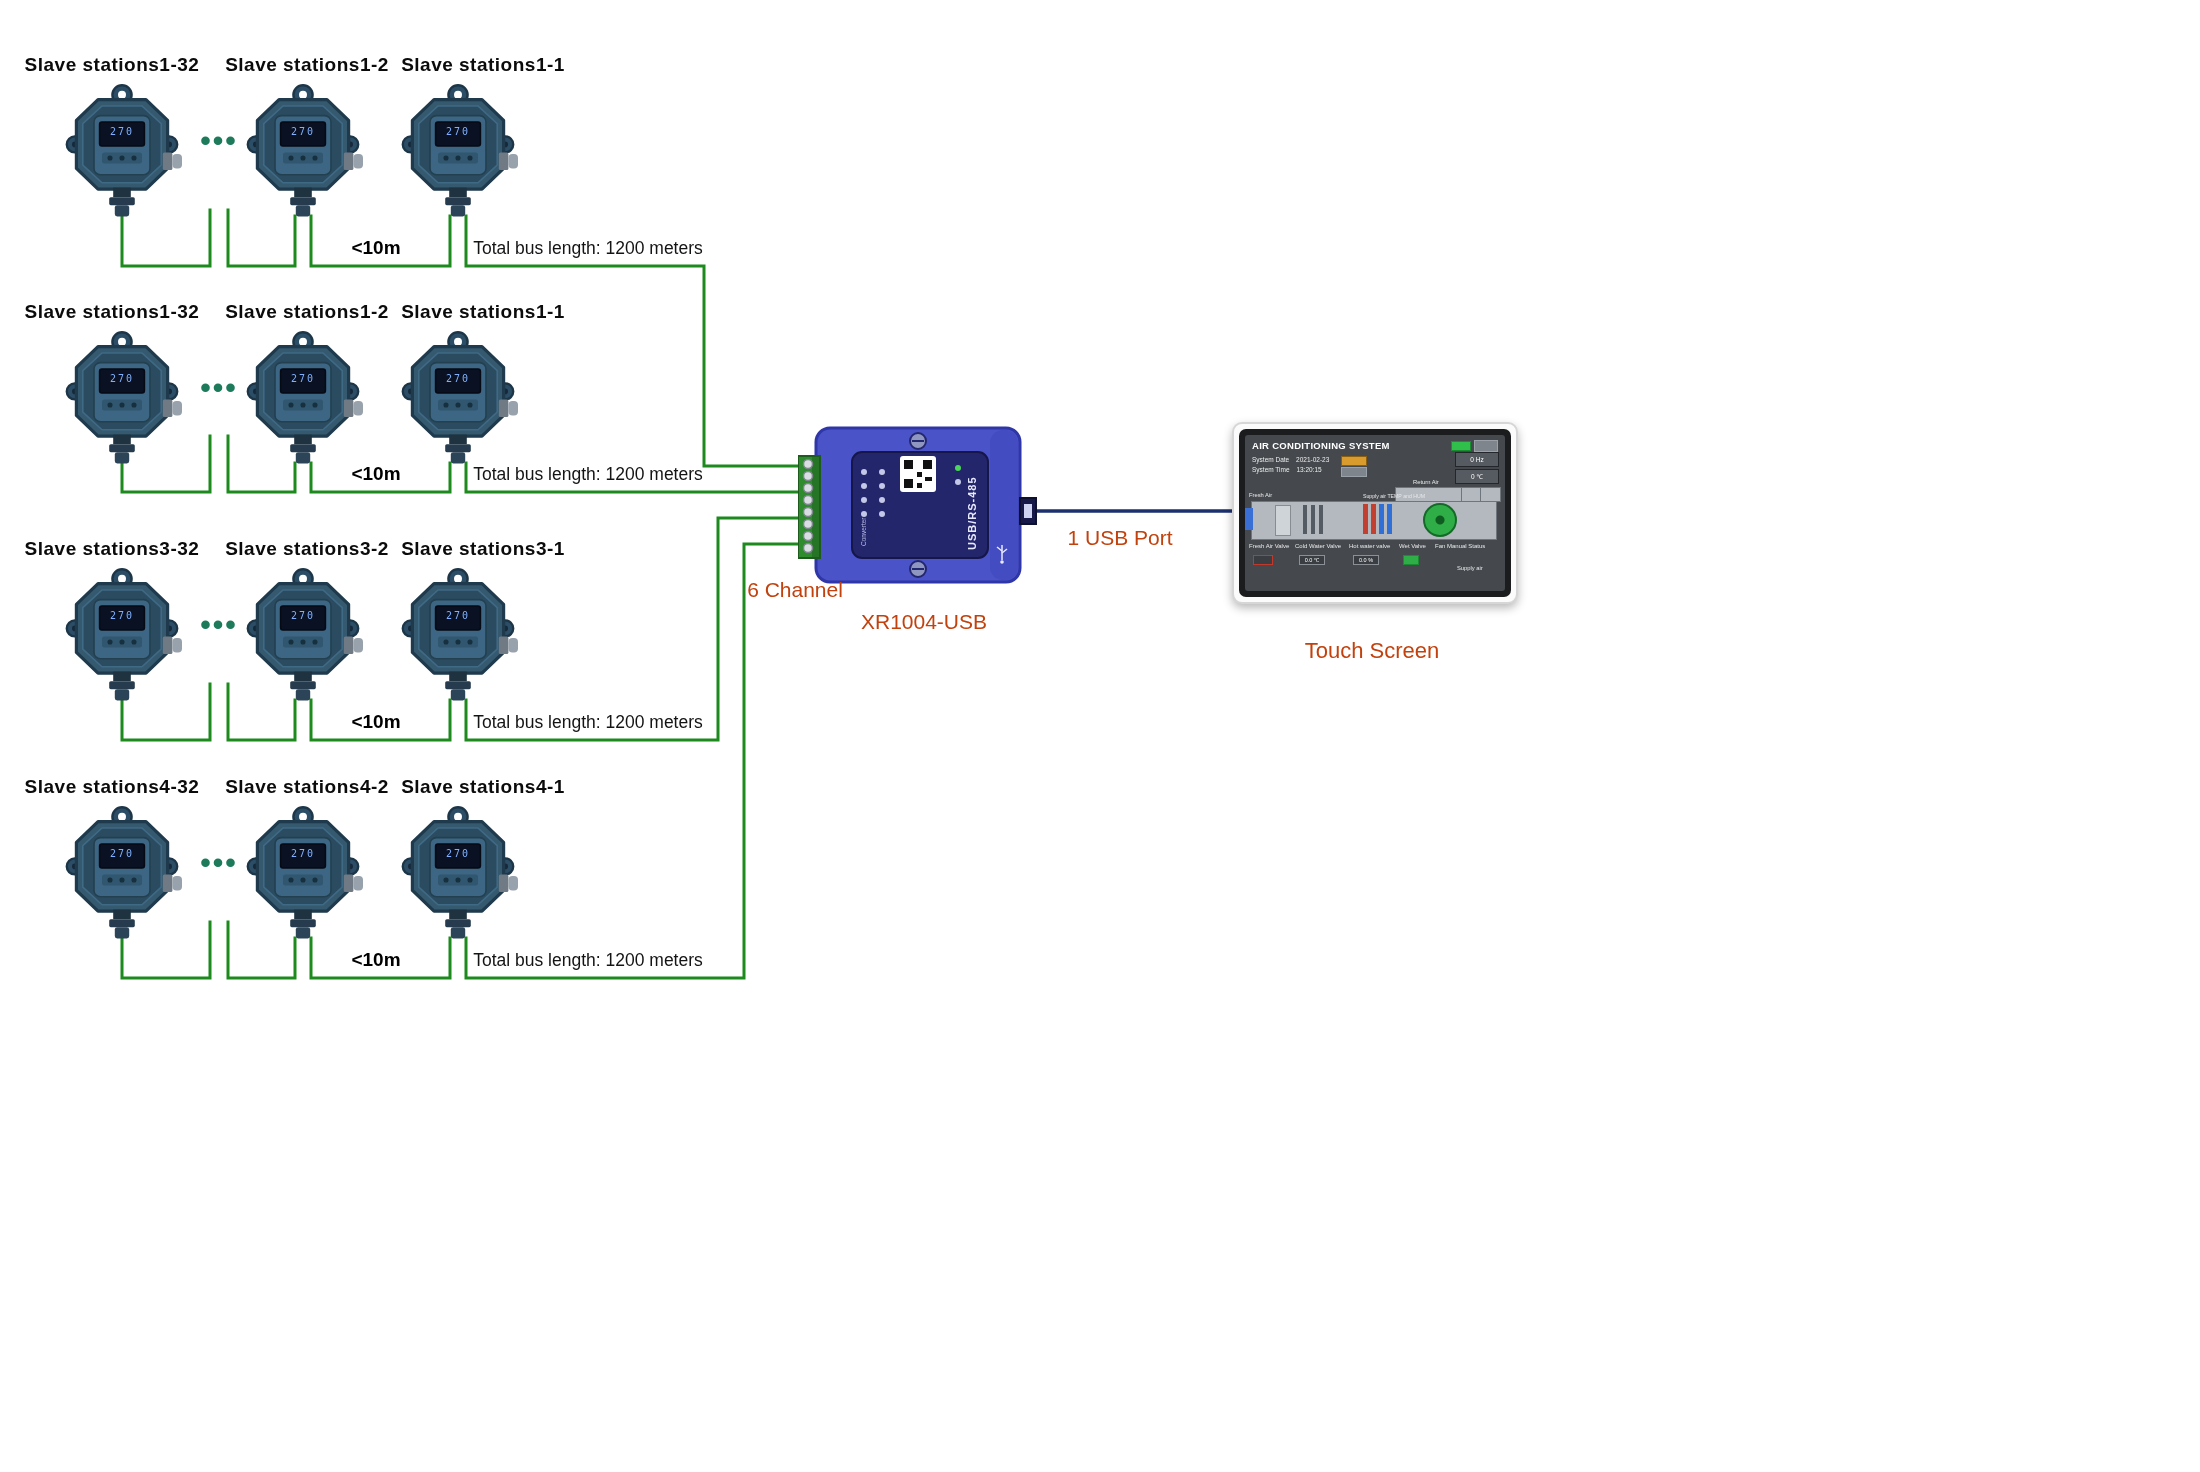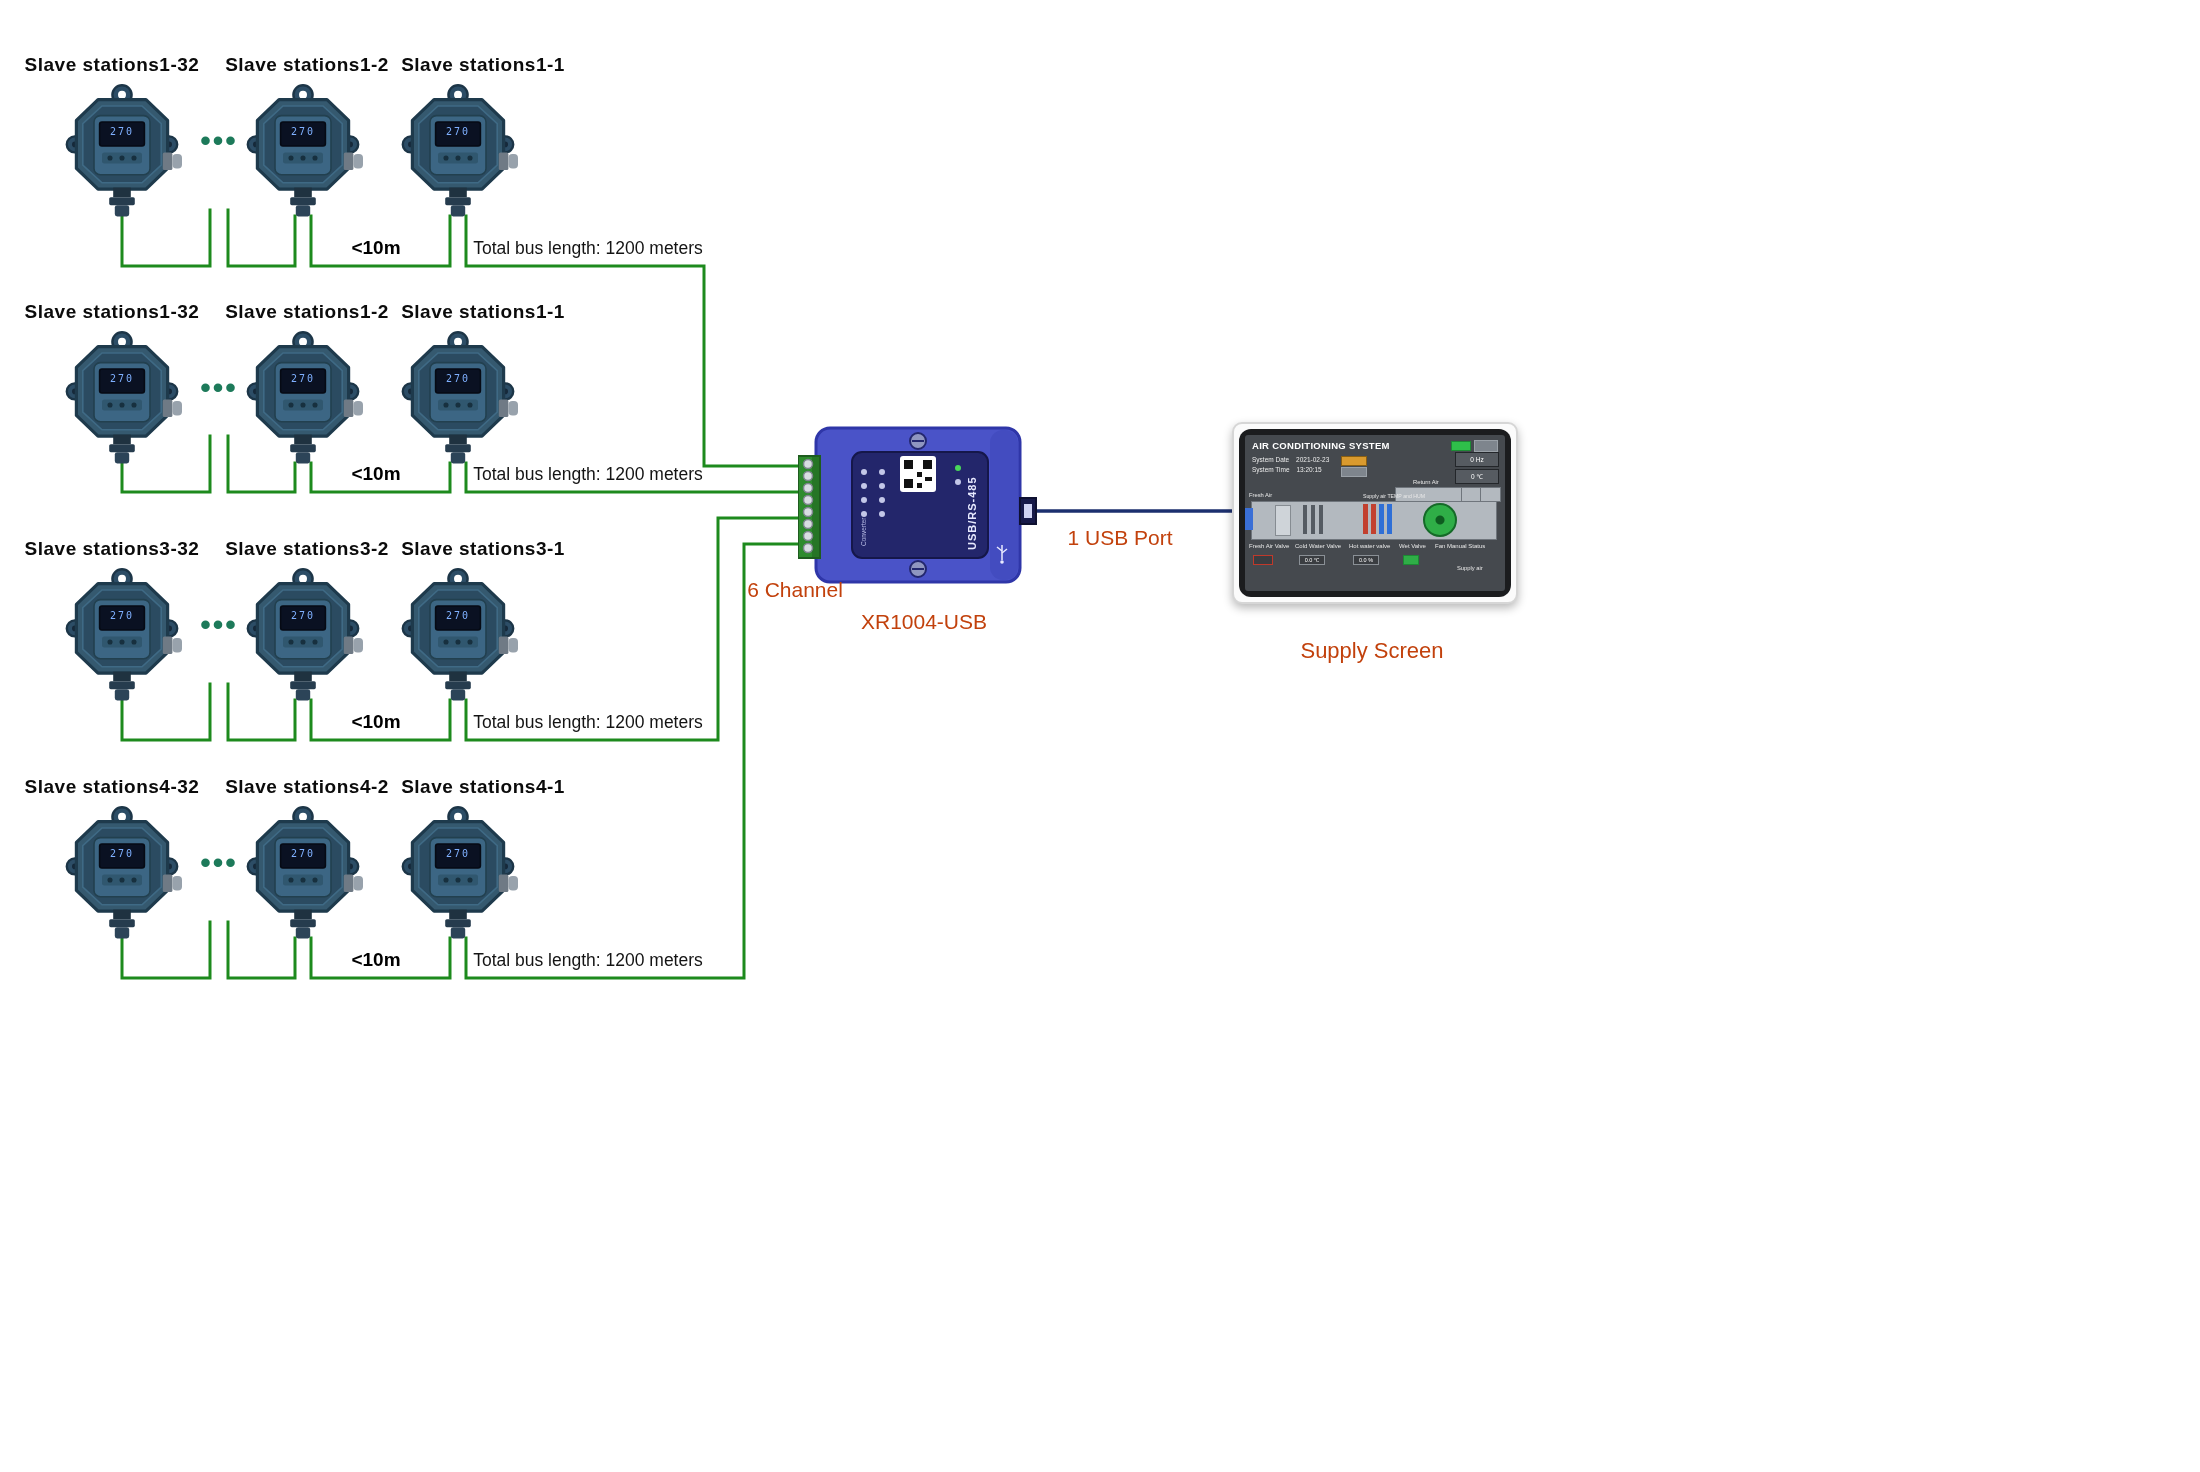--- a/index.html
+++ b/index.html
@@ -16,21 +16,21 @@
              color:#c2410c;white-space:nowrap;}
   .dots{position:absolute;transform:translateX(-50%);color:#1d7a5a;font-size:30px;font-weight:bold;
         letter-spacing:2px;line-height:1;}
   .device{position:absolute;width:120px;height:136px;}
   .device svg{display:block;}
   .lcd{position:absolute;left:37px;top:44px;width:46px;text-align:center;
        font-family:"DejaVu Sans Mono",monospace;font-size:10px;color:#7fb0ff;letter-spacing:2px;}
   
   .ts-frame{position:absolute;left:1232px;top:422px;width:282px;height:178px;background:#fbfbfb;
             border:2px solid #d6d6d6;border-radius:10px;box-shadow:0 4px 10px rgba(0,0,0,.28);}
-  .ts-bezel{position:absolute;left:5px;top:5px;right:5px;bottom:5px;background:#1b1c1e;border-radius:12px;}
+  .ts-bezel{position:absolute;left:5px;top:5px;right:5px;bottom:5px;background:#1b1c1e;border-radius:7px;}
   .ts-screen{position:absolute;left:11px;top:11px;width:260px;height:156px;background:#45494e;
              border-radius:3px;overflow:hidden;color:#fff;}
   .hmi-title{position:absolute;left:7px;top:5px;font-size:9.5px;font-weight:bold;letter-spacing:.3px;}
   .hmi-small{position:absolute;font-size:6.5px;color:#ececec;white-space:nowrap;}
   .hmi-tiny{position:absolute;font-size:5.8px;color:#e8e8e8;white-space:nowrap;}
   .chip{position:absolute;border:1px solid #9aa1a8;background:#7e858d;}
   .valbox{position:absolute;background:#565b61;border:1px solid #23262a;color:#fff;
           font-size:6.5px;text-align:center;line-height:13px;}
   .duct{position:absolute;background:#b3b9bf;border:1px solid #6f757c;}
   .coil{position:absolute;width:5px;height:30px;top:69px;}
@@ -298,15 +298,15 @@
         <div class="hmi-tiny" style="left:154px;top:108px;font-size:6px">Wet Valve</div>
         <div class="hmi-tiny" style="left:190px;top:108px;font-size:6px">Fan Manual Status</div>
         <div class="vchip" style="left:8px;top:120px;width:18px;border-color:#c0392b"></div>
         <div class="vchip" style="left:54px;top:120px;width:24px">0.0 ℃</div>
         <div class="vchip" style="left:108px;top:120px;width:24px">0.0 %</div>
         <div class="vchip" style="left:158px;top:120px;width:14px;background:#2fae47;border-color:#1d8a34"></div>
         <div class="hmi-tiny" style="left:212px;top:130px">Supply air</div>
       </div>
     </div>
   </div>
-  <div class="big-label" style="left:1372px;top:638px;font-size:22px">Supply Screen</div>
+  <div class="big-label" style="left:1372px;top:638px;font-size:22px">Touch Screen</div>
 
 </div>
 
 </body></html>

